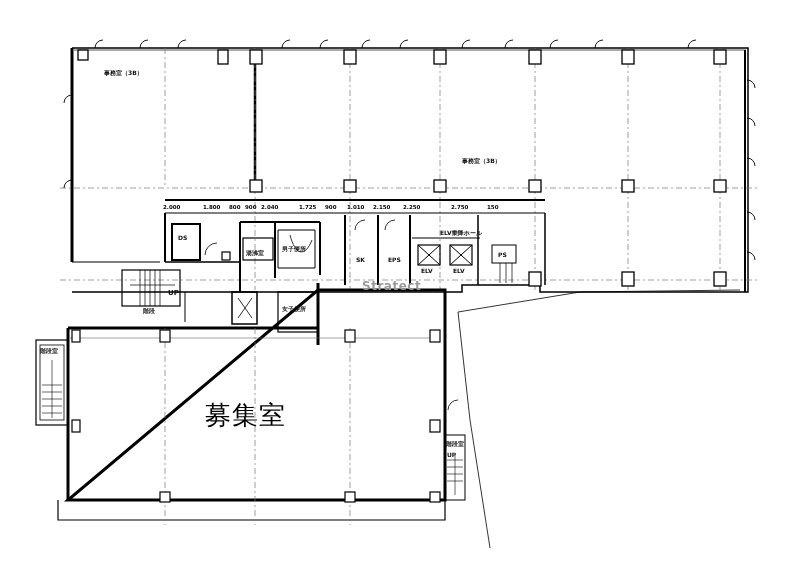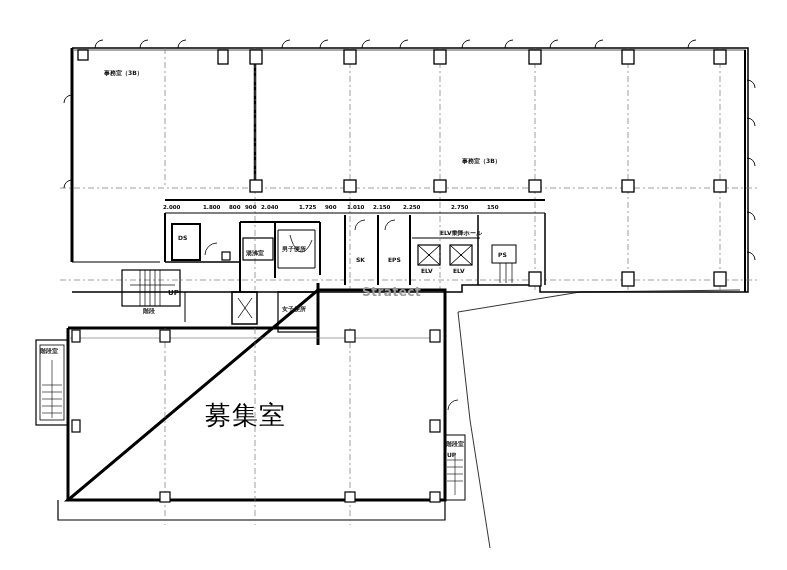--- a/index.html
+++ b/index.html
@@ -1,20 +1,20 @@
 <!DOCTYPE html>
 <html><head>
 <meta charset="utf-8">
 <style>
   html,body{margin:0;padding:0;background:#ffffff;}
   body{width:787px;height:570px;position:relative;overflow:hidden;font-family:"DejaVu Sans",sans-serif;}
   #plan{position:absolute;left:0;top:0;width:787px;height:570px;}
   .lbl{position:absolute;font-size:6px;font-weight:bold;color:#111;white-space:nowrap;line-height:1;text-align:center;}
   .big{position:absolute;left:205px;top:398px;font-size:26px;color:#000;font-family:"DejaVu Sans",sans-serif;letter-spacing:1px;}
-  .wm{position:absolute;left:362px;top:285px;font-size:12px;color:#9a9a9a;font-weight:bold;letter-spacing:0.5px;}
+  .wm{position:absolute;left:362px;top:279px;font-size:12px;color:#9a9a9a;font-weight:bold;letter-spacing:0.5px;}
 </style>
 </head>
 <body>
 
 <svg id="plan" viewBox="0 0 787 570" xmlns="http://www.w3.org/2000/svg">
   <g fill="none" stroke="#000">
 
     <path d="M72 48 L748 48 L748 292 L540 292 L540 285 L462 285 L462 292 L72 292" stroke-width="1.5"></path>
     <path d="M74 50 L746 50" stroke-width="1" stroke="#555"></path>
     <path d="M72 48 L72 262" stroke-width="3"></path>

